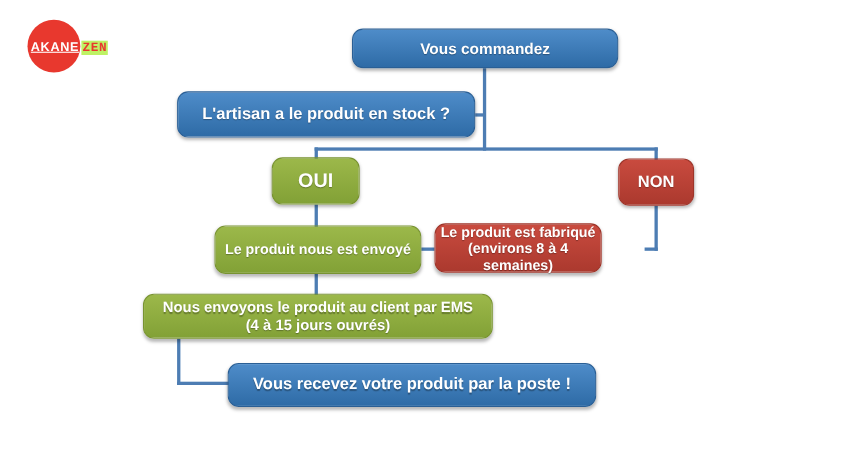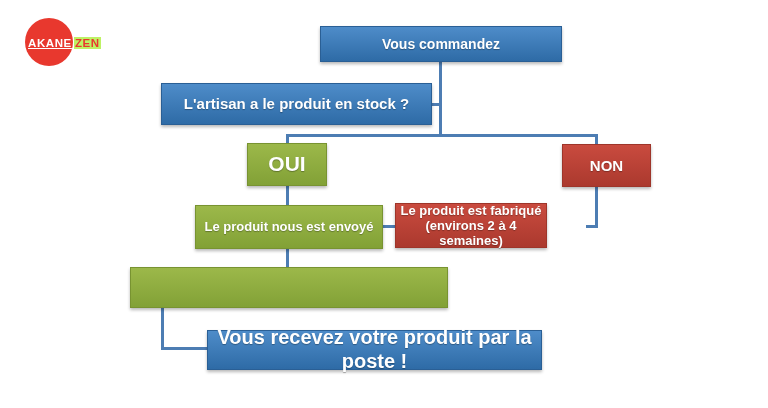--- a/index.html
+++ b/index.html
@@ -27,41 +27,41 @@
   }
   .logo-text {
     position: absolute;
     left: 28px; top: 37px;
     font-size: 11.5px;
     font-weight: bold;
     letter-spacing: 0.6px;
     white-space: nowrap;
   }
   .logo-akane { color: #ffffff; text-decoration: underline; }
-  .logo-zen   { color: var(--logo-red); background: #bef264; padding: 0 1px; margin-left: 2px; }
+  .logo-zen   { color: var(--logo-red); background: #bef264; padding: 0 1px; margin-left: 2px; font-family: Liberation Mono, monospace; }
 
   
   .line {
     position: absolute;
     background: var(--connector);
     z-index: 1;
   }
 
   
   .node {
     position: absolute;
     z-index: 2;
     display: flex;
     flex-direction: column;
     align-items: center;
     justify-content: center;
     text-align: center;
     color: #ffffff;
     font-weight: bold;
-    border-radius: 0;
+    border-radius: 10px;
     box-shadow: 0 2px 3px rgba(0,0,0,0.28);
     text-shadow: 0 1px 1px rgba(0,0,0,0.3);
     line-height: 1.18;
     box-sizing: border-box;
   }
   .node.blue {
     background: linear-gradient(to bottom, var(--blue-top), var(--blue-bottom));
     border: 1px solid var(--blue-border);
   }
   .node.green {
@@ -100,37 +100,39 @@
   <div class="line" style="left:161px; top:347px; width:47px;  height:3px;"></div>
 
   <div class="node blue" style="left:320px; top:26px;  width:242px; height:36px; font-size:14px;">
     <span>Vous commandez</span>
   </div>
 
   <div class="node blue" style="left:161px; top:83px;  width:271px; height:42px; font-size:15px;text-align:center;">
     <span>L'artisan a le produit en stock ?</span>
   </div>
 
-  <div class="node green" style="left:247px; top:143px; width:80px;  height:43px; font-size:21px;">
+  <div class="node green" style="left:247px; top:143px; width:80px;  height:43px; font-size:18px;">
     <span>OUI</span>
   </div>
 
-  <div class="node red" style="left:562px; top:144px; width:89px;  height:43px; font-size:15px;">
+  <div class="node red" style="left:562px; top:144px; width:69px;  height:43px; font-size:15px;">
     <span>NON</span>
   </div>
 
   <div class="node green" style="left:195px; top:205px; width:188px; height:44px; font-size:13px;text-align:center;">
     <span>Le produit nous est envoyé</span>
   </div>
 
   <div class="node red" style="left:395px; top:203px; width:152px; height:45px; font-size:13px;">
     <span>Le produit est fabriqué</span>
-    <span>(environs 2 à 4 semaines)</span>
+    <span>(environs 8 à 4 semaines)</span>
   </div>
 
   <div class="node green" style="left:130px; top:267px; width:318px; height:41px; font-size:13.5px;">
+    <span>Nous envoyons le produit au client par EMS</span>
+    <span>(4 à 15 jours ouvrés)</span>
   </div>
 
-  <div class="node blue" style="left:207px; top:330px; width:335px; height:40px; font-size:20px;">
+  <div class="node blue" style="left:207px; top:330px; width:335px; height:40px; font-size:15px;">
     <span>Vous recevez votre produit par la poste !</span>
   </div>
 
 </div>
 
 </body></html>

